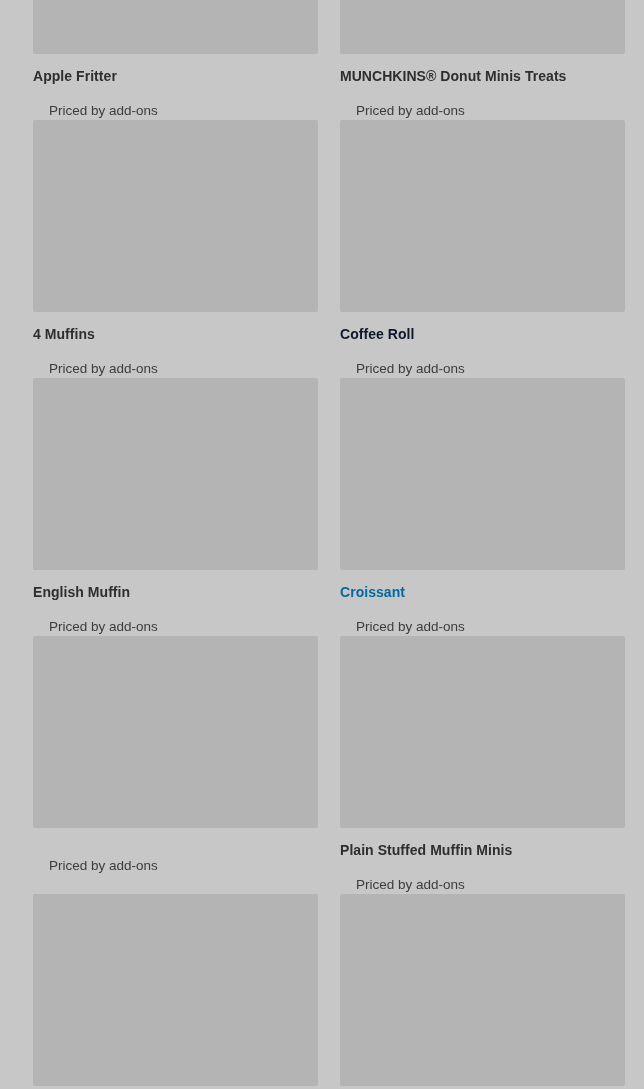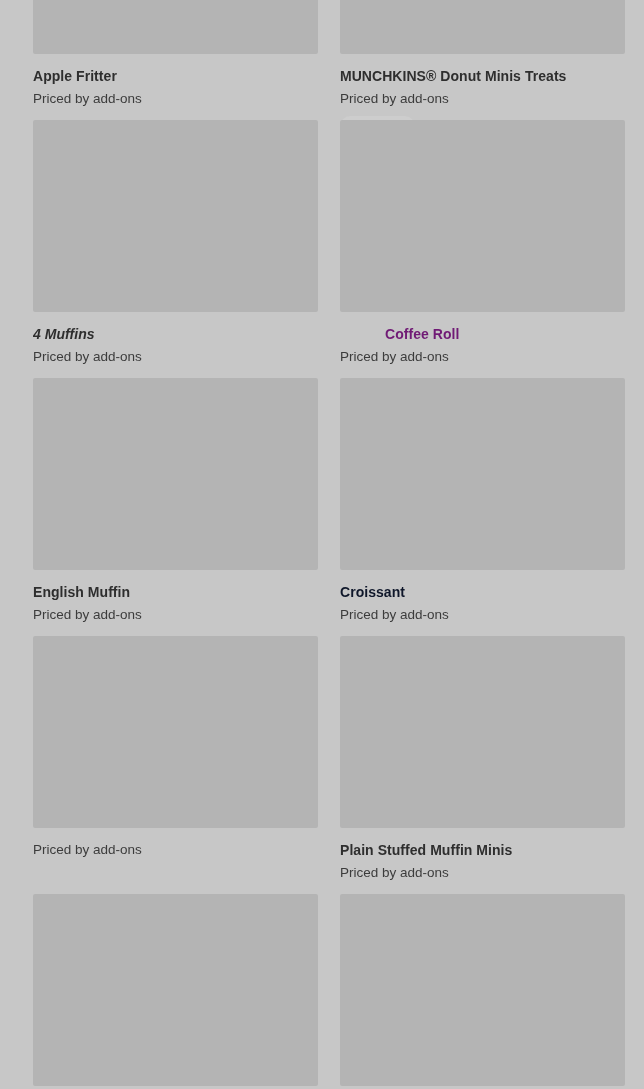--- a/index.html
+++ b/index.html
@@ -71,21 +71,21 @@
     overflow: hidden;
     text-overflow: ellipsis;
     cursor: pointer;
   }
 
   .card-subtitle {
     font-size: 13.5px;
     line-height: 17px;
     font-weight: 400;
     color: #3c3c3c;
-    margin: 0;
+    margin: 16px;
     white-space: nowrap;
   }
 
   .rating-badge {
     display: inline-flex;
     align-items: center;
     gap: 5px;
     margin-top: 9px;
     padding: 3px 9px 3px 8px;
     border-radius: 11px;
@@ -127,45 +127,45 @@
               <svg viewBox="0 0 24 24" width="11" height="11" fill="currentColor">
                 <path d="M1 21h3.2V9.3H1V21zM22.8 10.2c0-1-.8-1.8-1.8-1.8h-5.6l.9-4.1v-.3c0-.4-.2-.8-.4-1.1L14.9 2 8.6 8.4c-.3.3-.5.8-.5 1.3v9.5c0 1 .8 1.8 1.8 1.8h8.1c.7 0 1.4-.4 1.6-1.1l2.7-6.4c.1-.2.1-.4.1-.6v-2.7z"></path>
               </svg>
             </span>
             <span class="rating-text">66% (3)</span>
           </div></div>
       </div>
       <div class="menu-card col-left">
         <div class="card-thumb" aria-label="product-image-placeholder" style="background: rgb(180, 180, 180);"></div>
         <div class="card-body">
-          <div class="card-title" style="color: rgb(46, 46, 46); font-style: italic;">4 Muffins</div>
+          <div class="card-title" style="color: rgb(46, 46, 46);">4 Muffins</div>
           <div class="card-subtitle" style="color: rgb(60, 60, 60);">Priced by add-ons</div>
           <div class="badge-spacer"></div>
         </div>
       </div>
       <div class="menu-card col-right">
         <div class="card-thumb" aria-label="product-image-placeholder" style="background: rgb(180, 180, 180);"></div>
         <div class="card-body">
-          <div class="card-title" style="color: #701a75; margin-left: 45px;">Coffee Roll</div>
+          <div class="card-title" style="color: #0f172a;">Coffee Roll</div>
           <div class="card-subtitle" style="color: rgb(60, 60, 60);">Priced by add-ons</div>
           <div class="badge-spacer"></div>
         </div>
       </div>
       <div class="menu-card col-left">
         <div class="card-thumb" aria-label="product-image-placeholder" style="background: rgb(180, 180, 180);"></div>
         <div class="card-body">
           <div class="card-title" style="color: rgb(46, 46, 46);">English Muffin</div>
           <div class="card-subtitle" style="color: rgb(60, 60, 60);">Priced by add-ons</div>
           <div class="badge-spacer"></div>
         </div>
       </div>
       <div class="menu-card col-right">
         <div class="card-thumb" aria-label="product-image-placeholder" style="background: rgb(180, 180, 180);"></div>
         <div class="card-body">
-          <div class="card-title" style="color: #0f172a;">Croissant</div>
+          <div class="card-title" style="color: #0369a1;">Croissant</div>
           <div class="card-subtitle" style="color: rgb(60, 60, 60);">Priced by add-ons</div>
           <div class="badge-spacer"></div>
         </div>
       </div>
       <div class="menu-card col-left">
         <div class="card-thumb" aria-label="product-image-placeholder" style="background: rgb(180, 180, 180);"></div>
         <div class="card-body">
           <div class="card-subtitle" style="color: rgb(60, 60, 60);">Priced by add-ons</div>
           <div class="badge-spacer"></div>
         </div>

